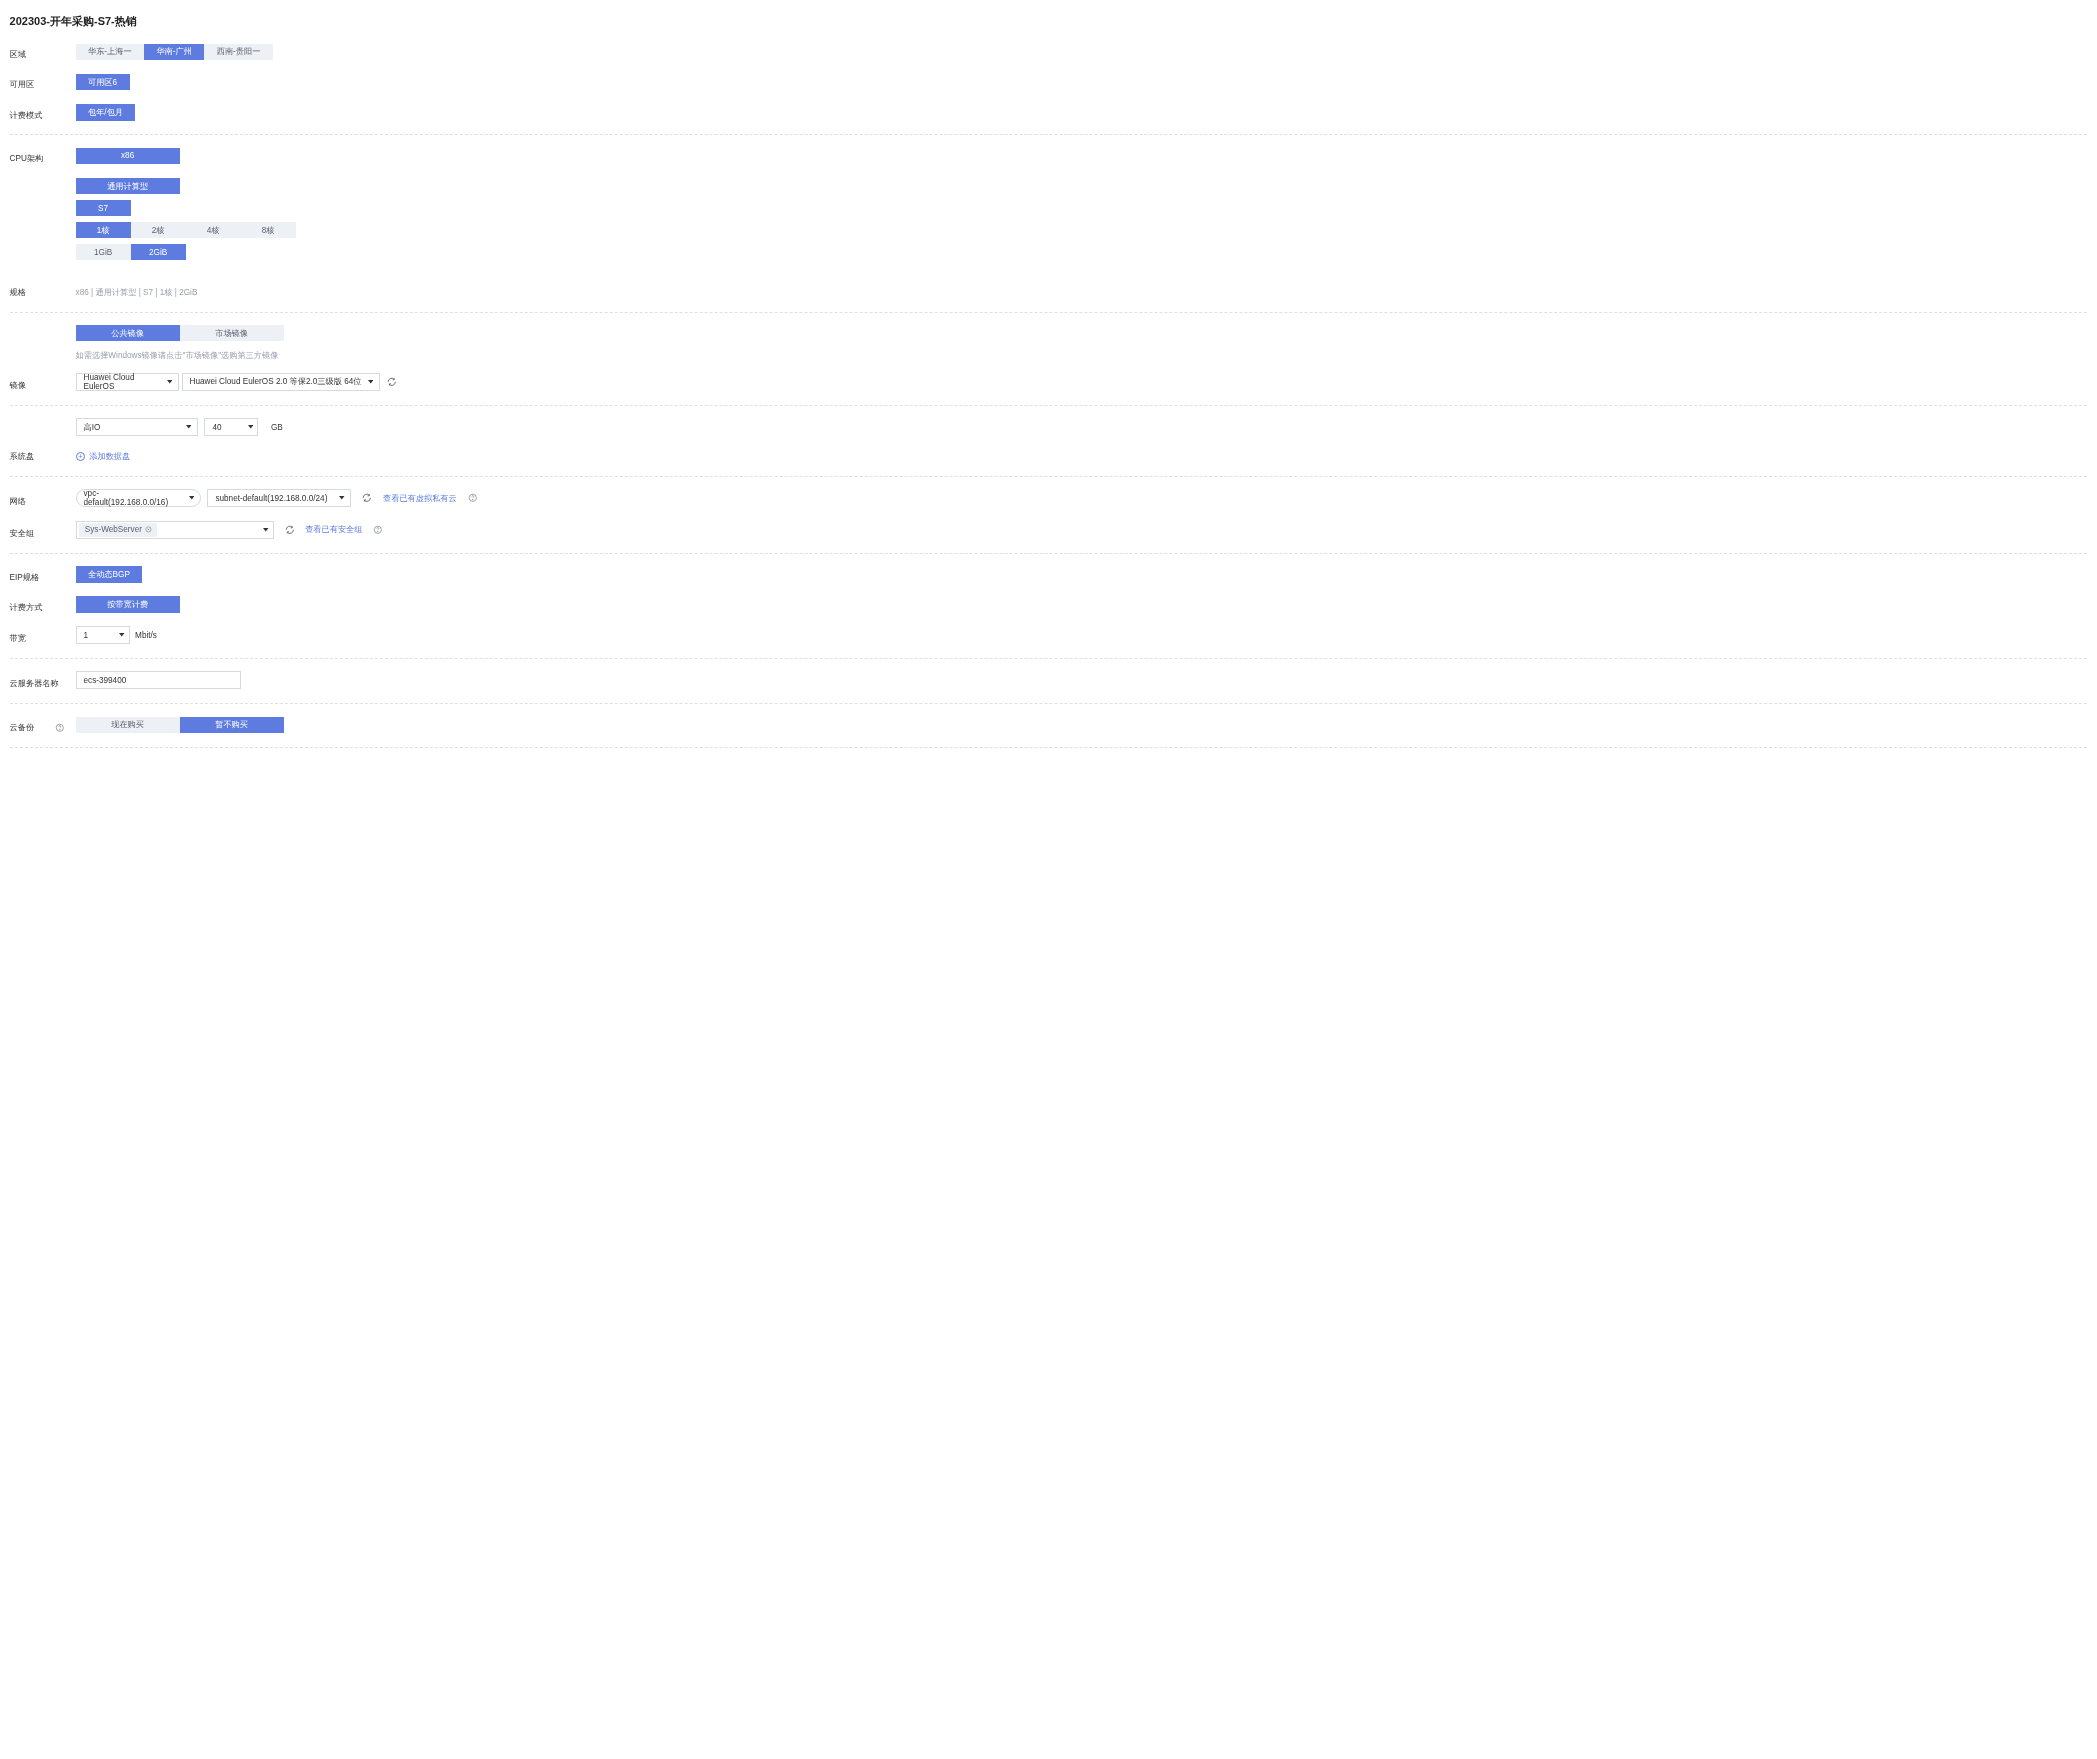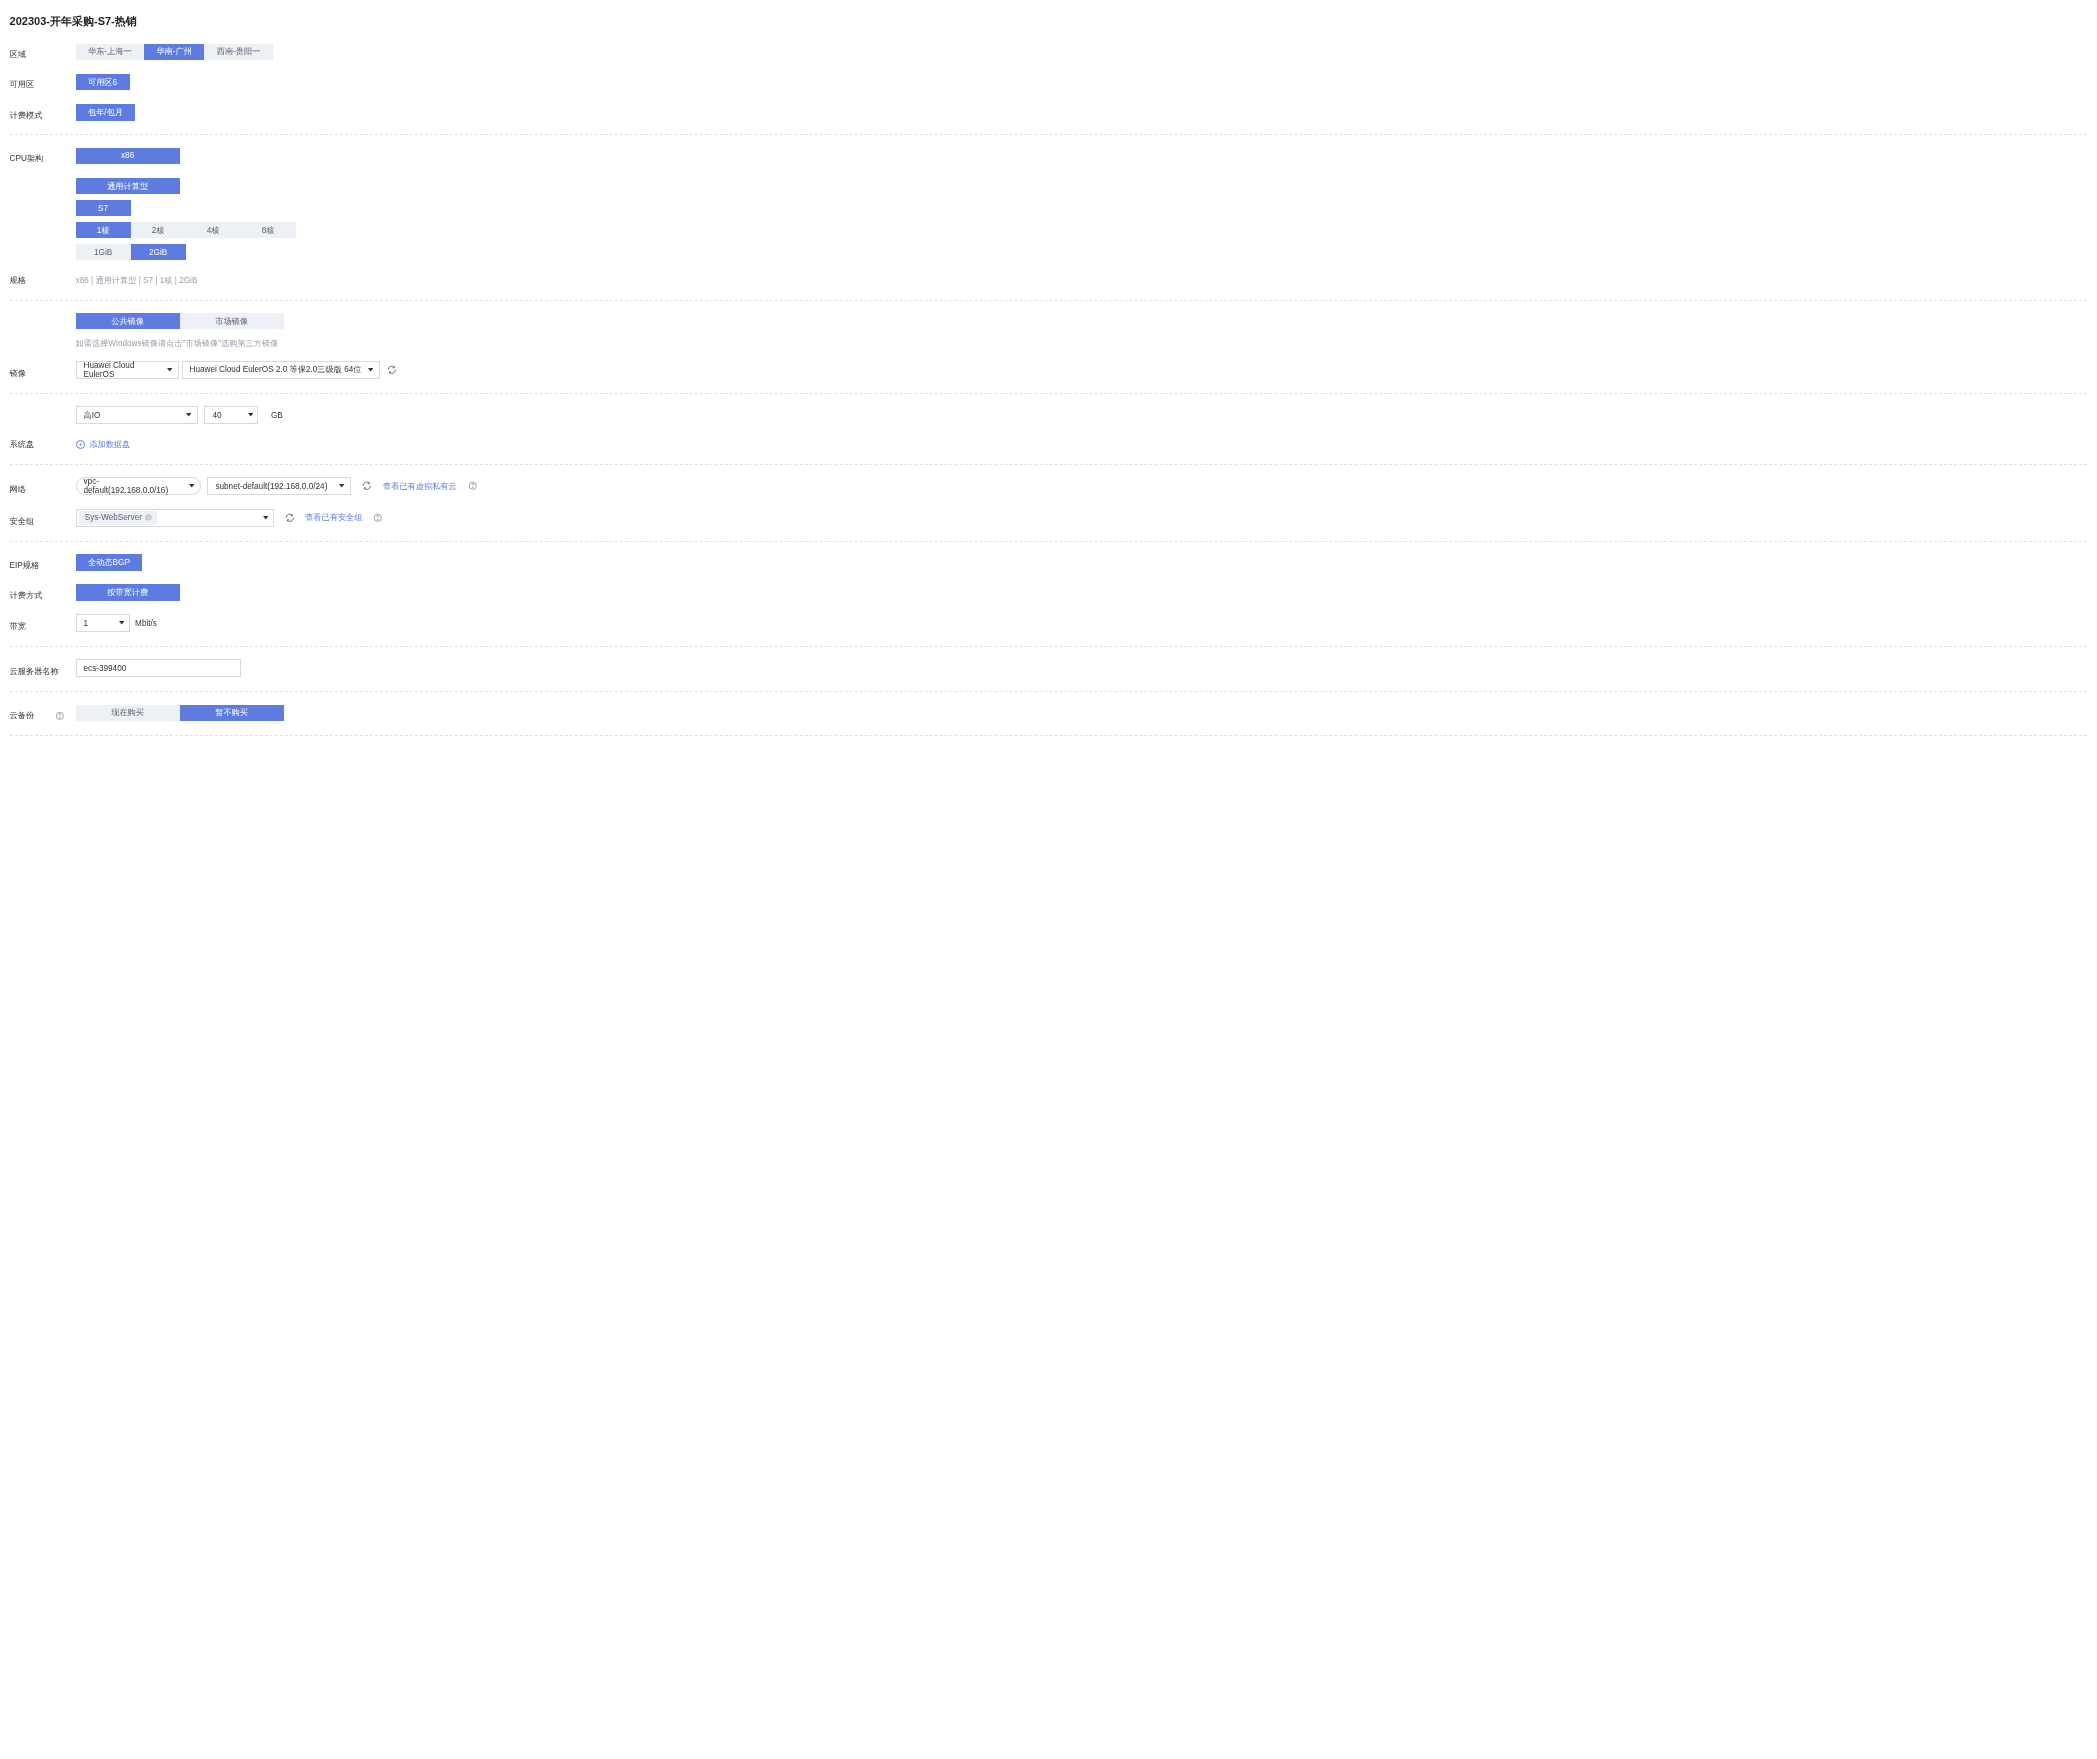--- a/index.html
+++ b/index.html
@@ -114,21 +114,21 @@
     margin-top: 6.9px;
   }
   .hint-red {
     font-size: 8.2px;
     color: #e05c5c;
     margin-top: 6.9px;
   }
   .summary {
     font-size: 8.2px;
     color: #9aa0ab;
-    margin-top: 9px;
+    margin-top: 21px;
   }
   .link {
     color: #5e7ce0;
     font-size: 8.2px;
     cursor: pointer;
     text-decoration: none;
   }
   .icon-refresh {
     width: 9.6px; height: 9.6px;
     display: inline-flex; align-items: center; justify-content: center;

